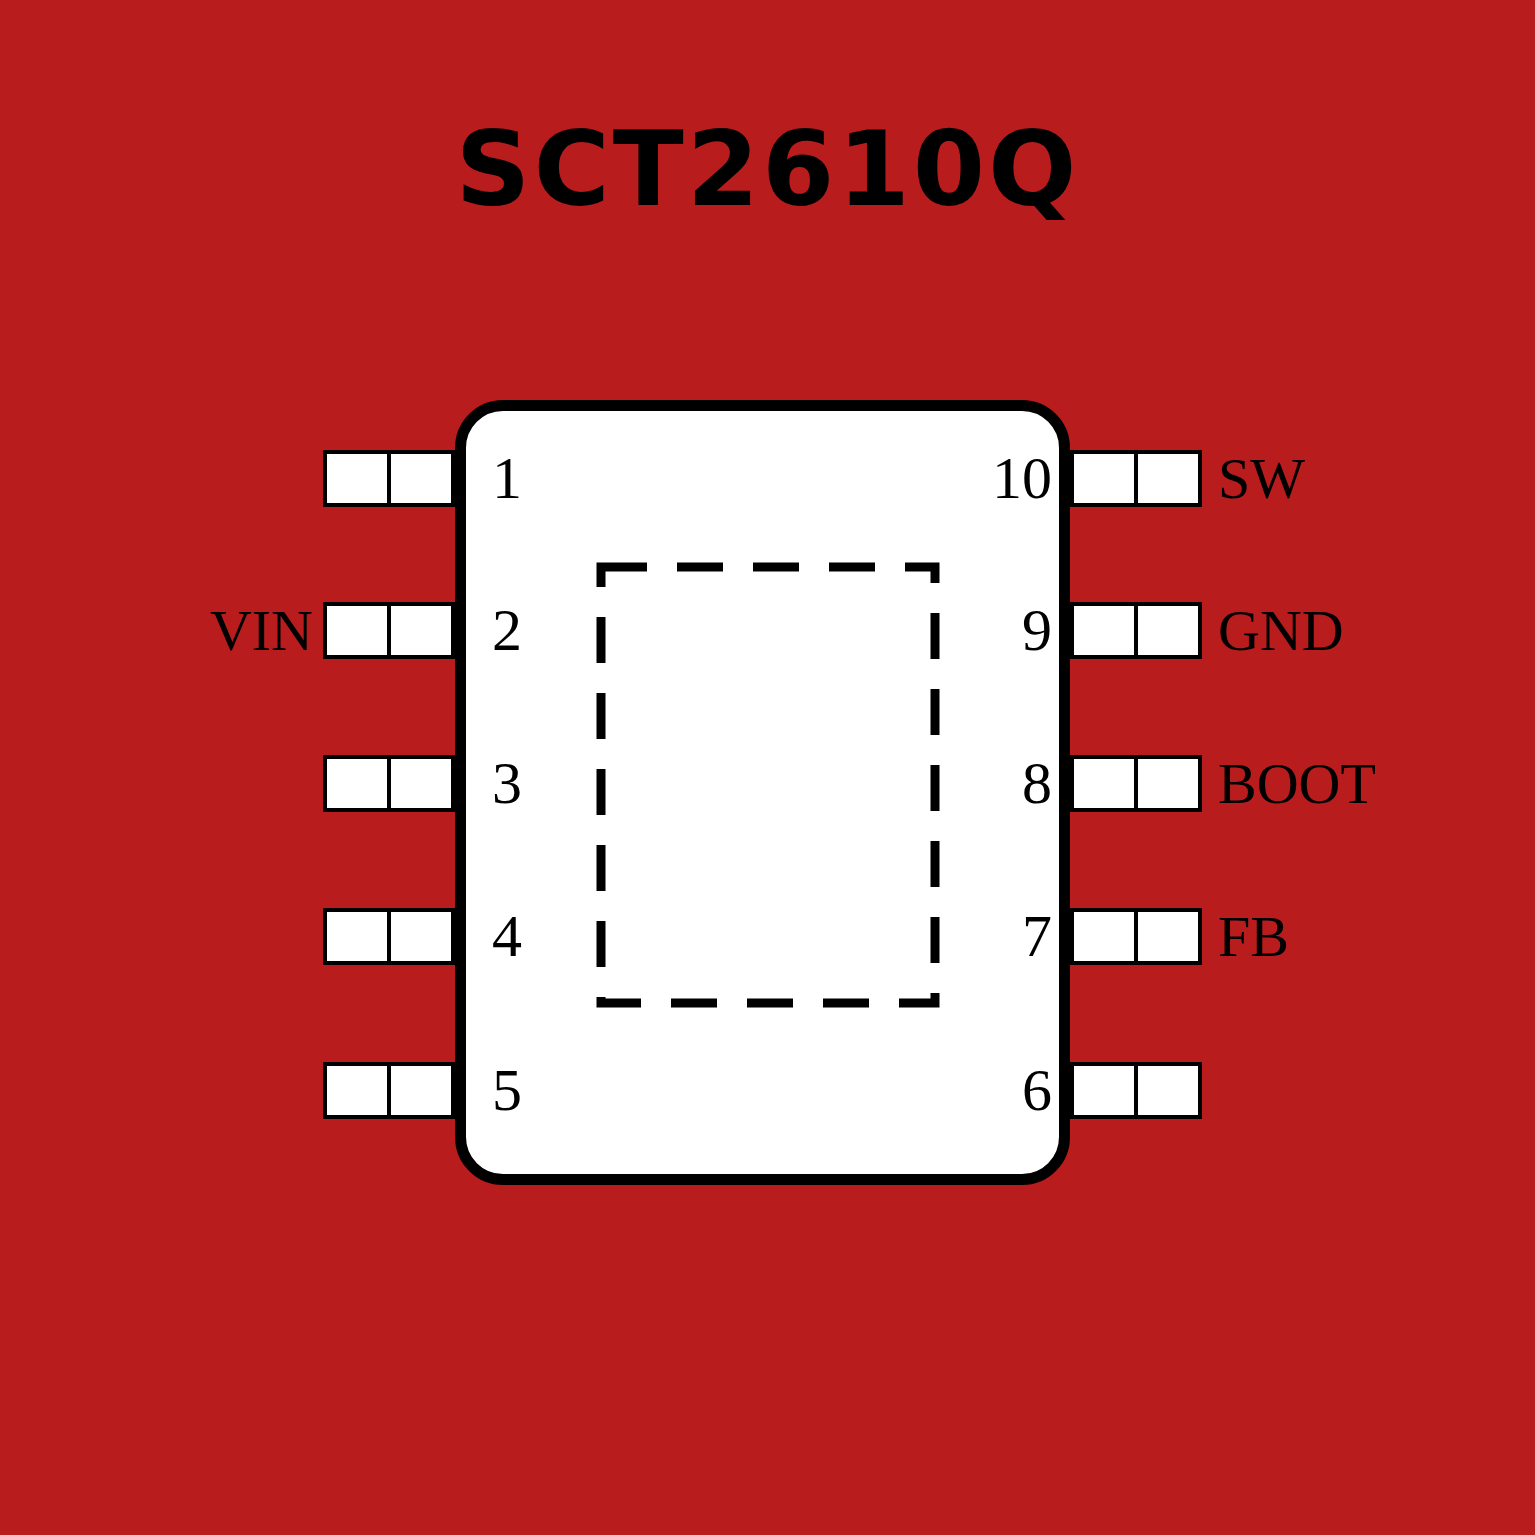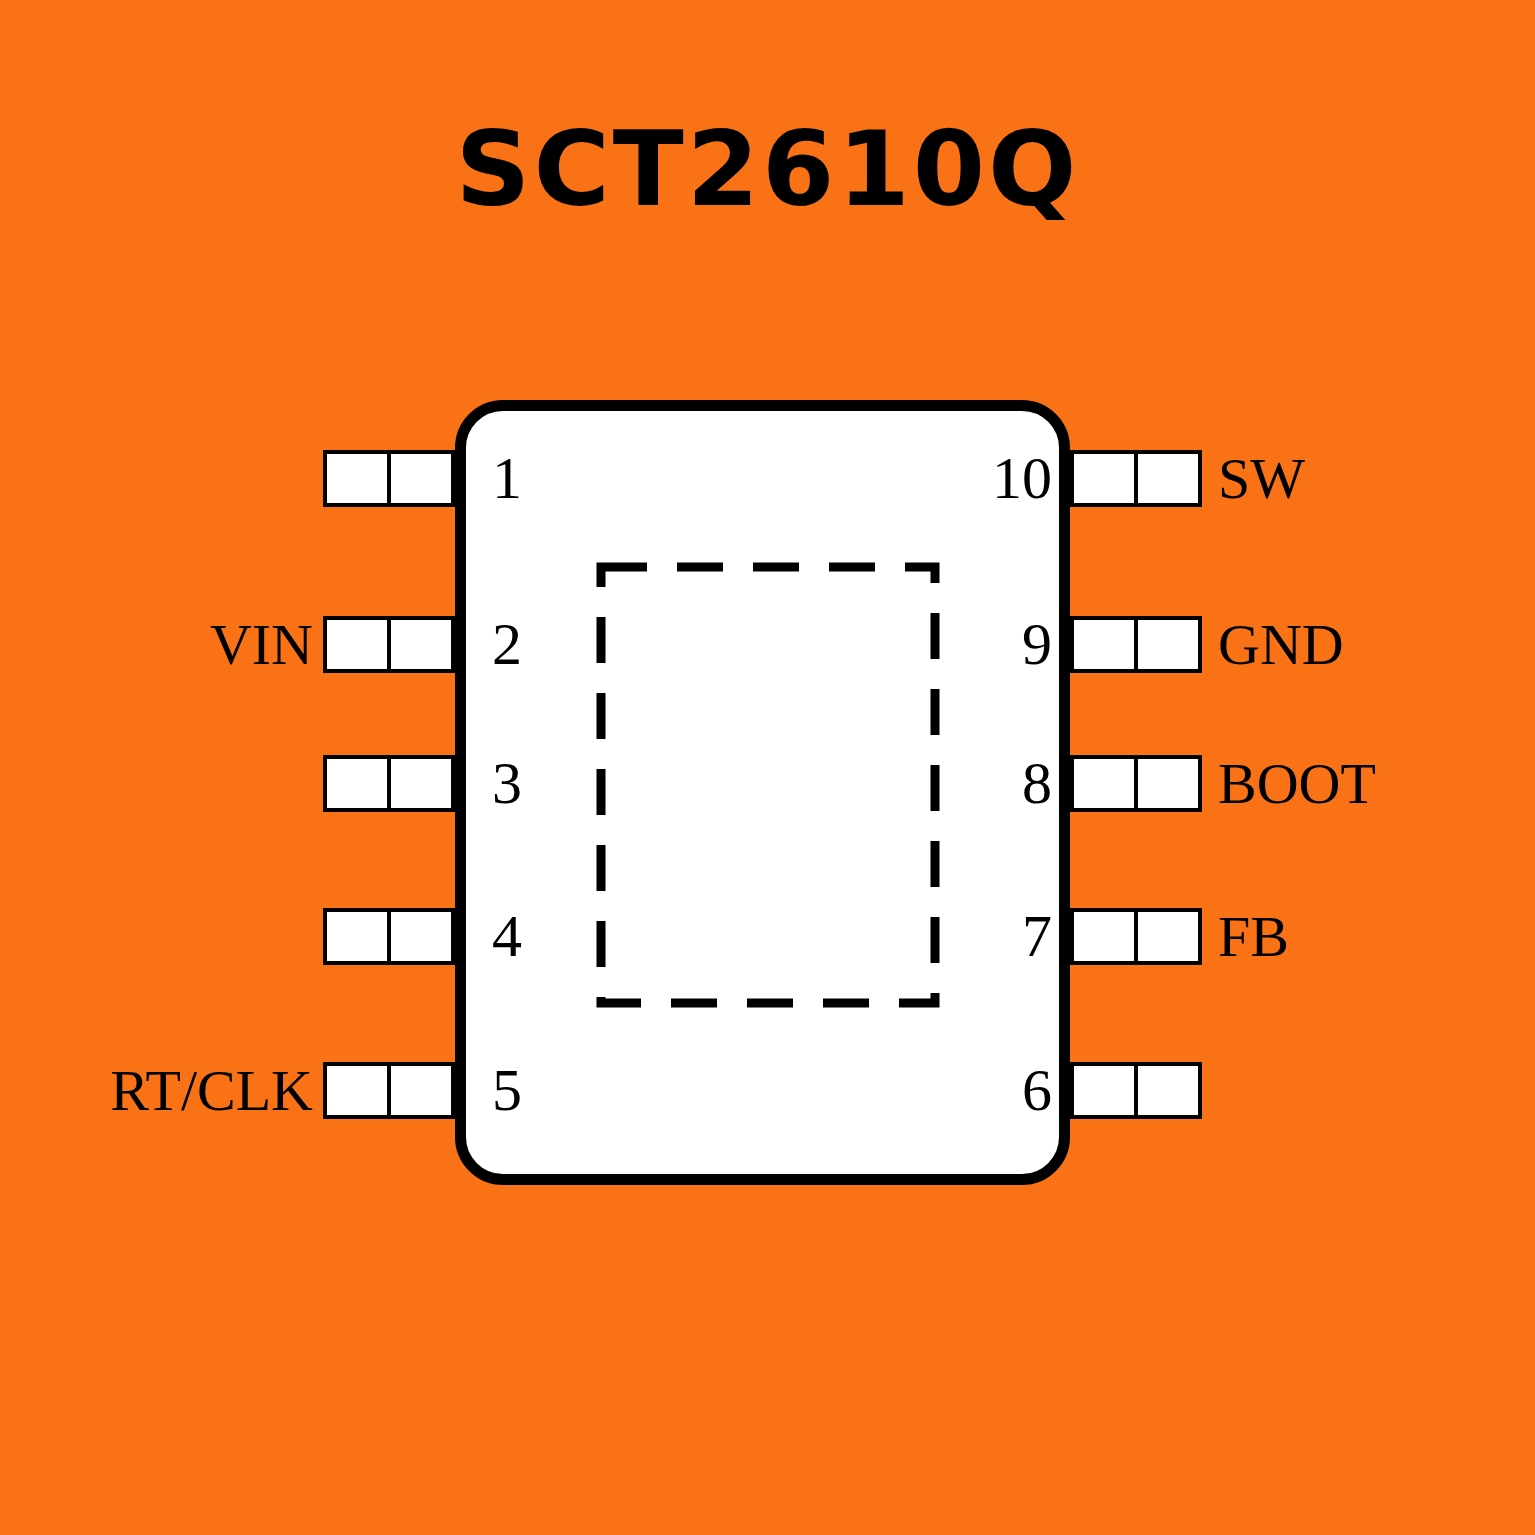--- a/index.html
+++ b/index.html
@@ -4,21 +4,21 @@
 <style>
   html, body {
     margin: 0;
     padding: 0;
     background: #ffffff;
   }
   .canvas {
     position: relative;
     width: 1535px;
     height: 1535px;
-    background: #f97316;
+    background: #b91c1c;
     font-family: "Liberation Serif", serif;
     overflow: hidden;
   }
   .title {
     position: absolute;
     left: 0;
     top: 108px;
     width: 100%;
     text-align: center;
     font-family: "DejaVu Sans", "Liberation Sans", sans-serif;
@@ -89,21 +89,21 @@
     left: 13px;
     width: 300px;
     text-align: right;
   }
   .pin-label.right {
     left: 1218px;
     text-align: center;
   }
   
   .r1 { top: 450px; }
-  .r2 { top: 616px; }
+  .r2 { top: 602px; }
   .r3 { top: 755px; }
   .r4 { top: 908px; }
   .r5 { top: 1062px; }
 </style>
 </head>
 <body>
 
 <div class="canvas">
 
   <div class="title">SCT2610Q</div>
@@ -148,21 +148,20 @@
   <div class="pad left r4">
       <div class="divider"></div>
     </div>
   <div class="pin-number left r4">4</div>
   <div class="pin-number right r4">7</div>
   <div class="pad right r4">
       <div class="divider"></div>
     </div>
   <div class="pin-label right r4">FB</div>
 
-  <div class="pin-label left r5">RT/CLK</div>
   <div class="pad left r5">
       <div class="divider"></div>
     </div>
   <div class="pin-number left r5">5</div>
   <div class="pin-number right r5">6</div>
   <div class="pad right r5">
       <div class="divider"></div>
     </div>
 
 </div>

